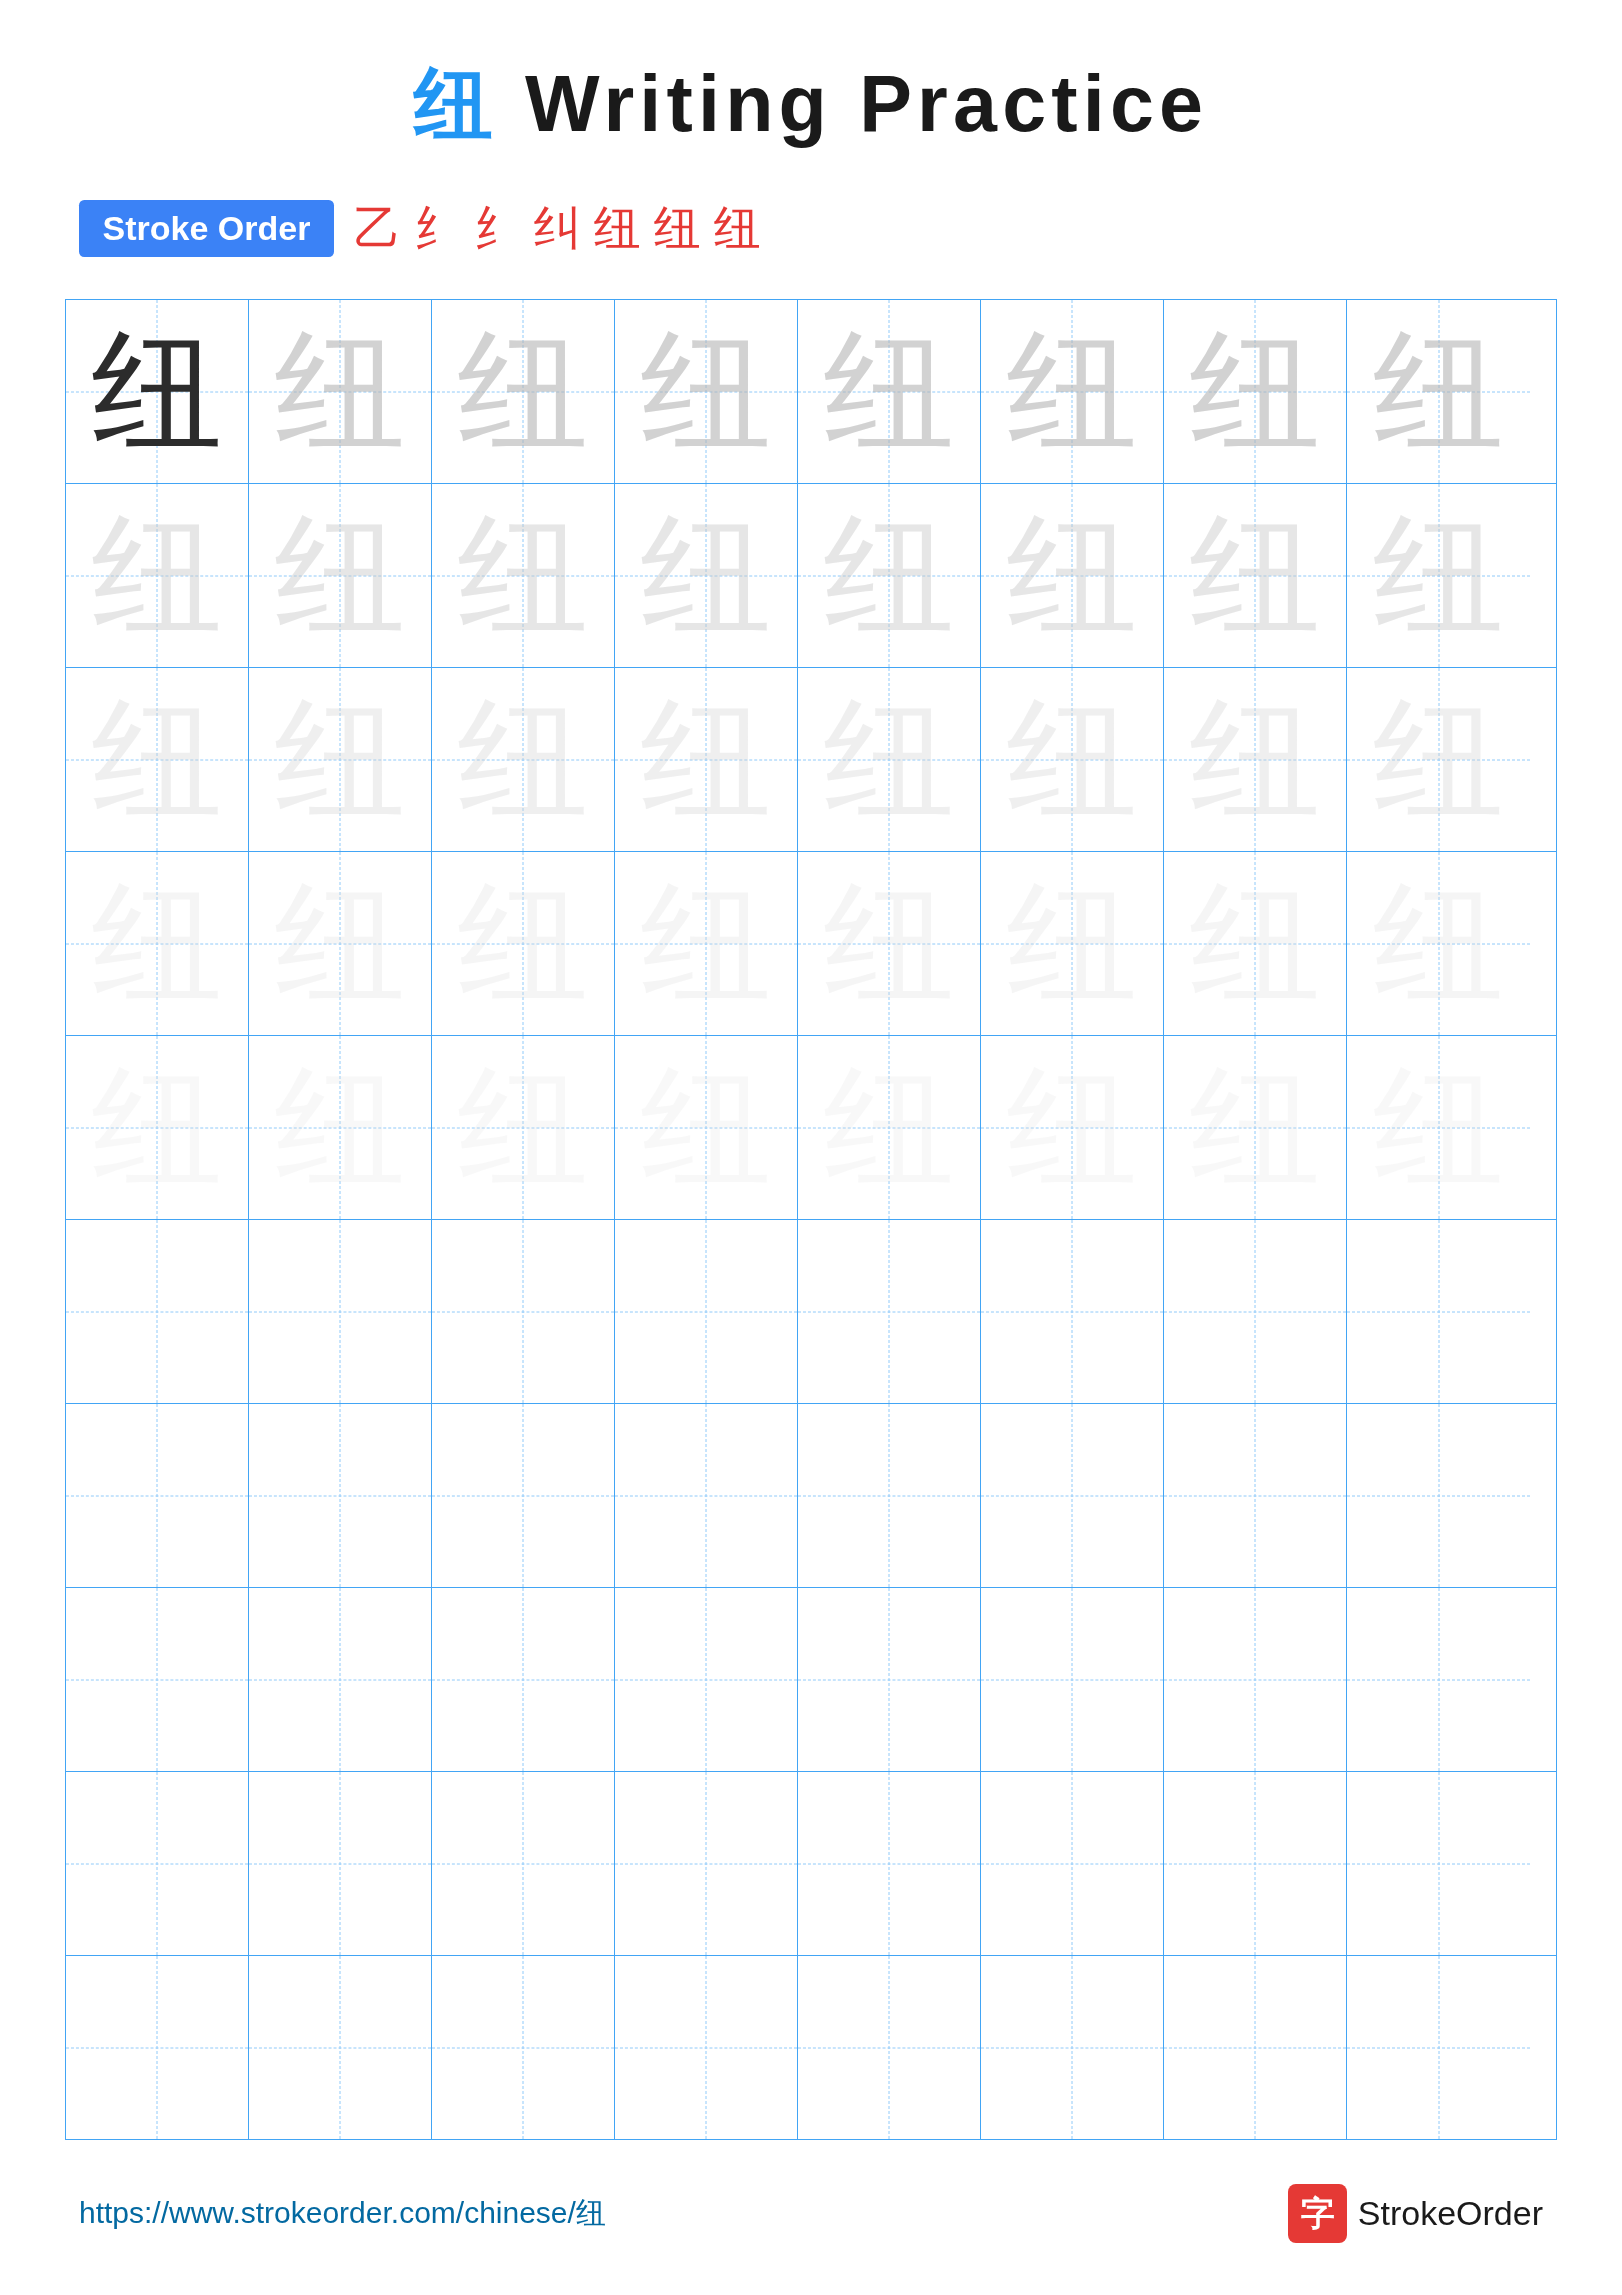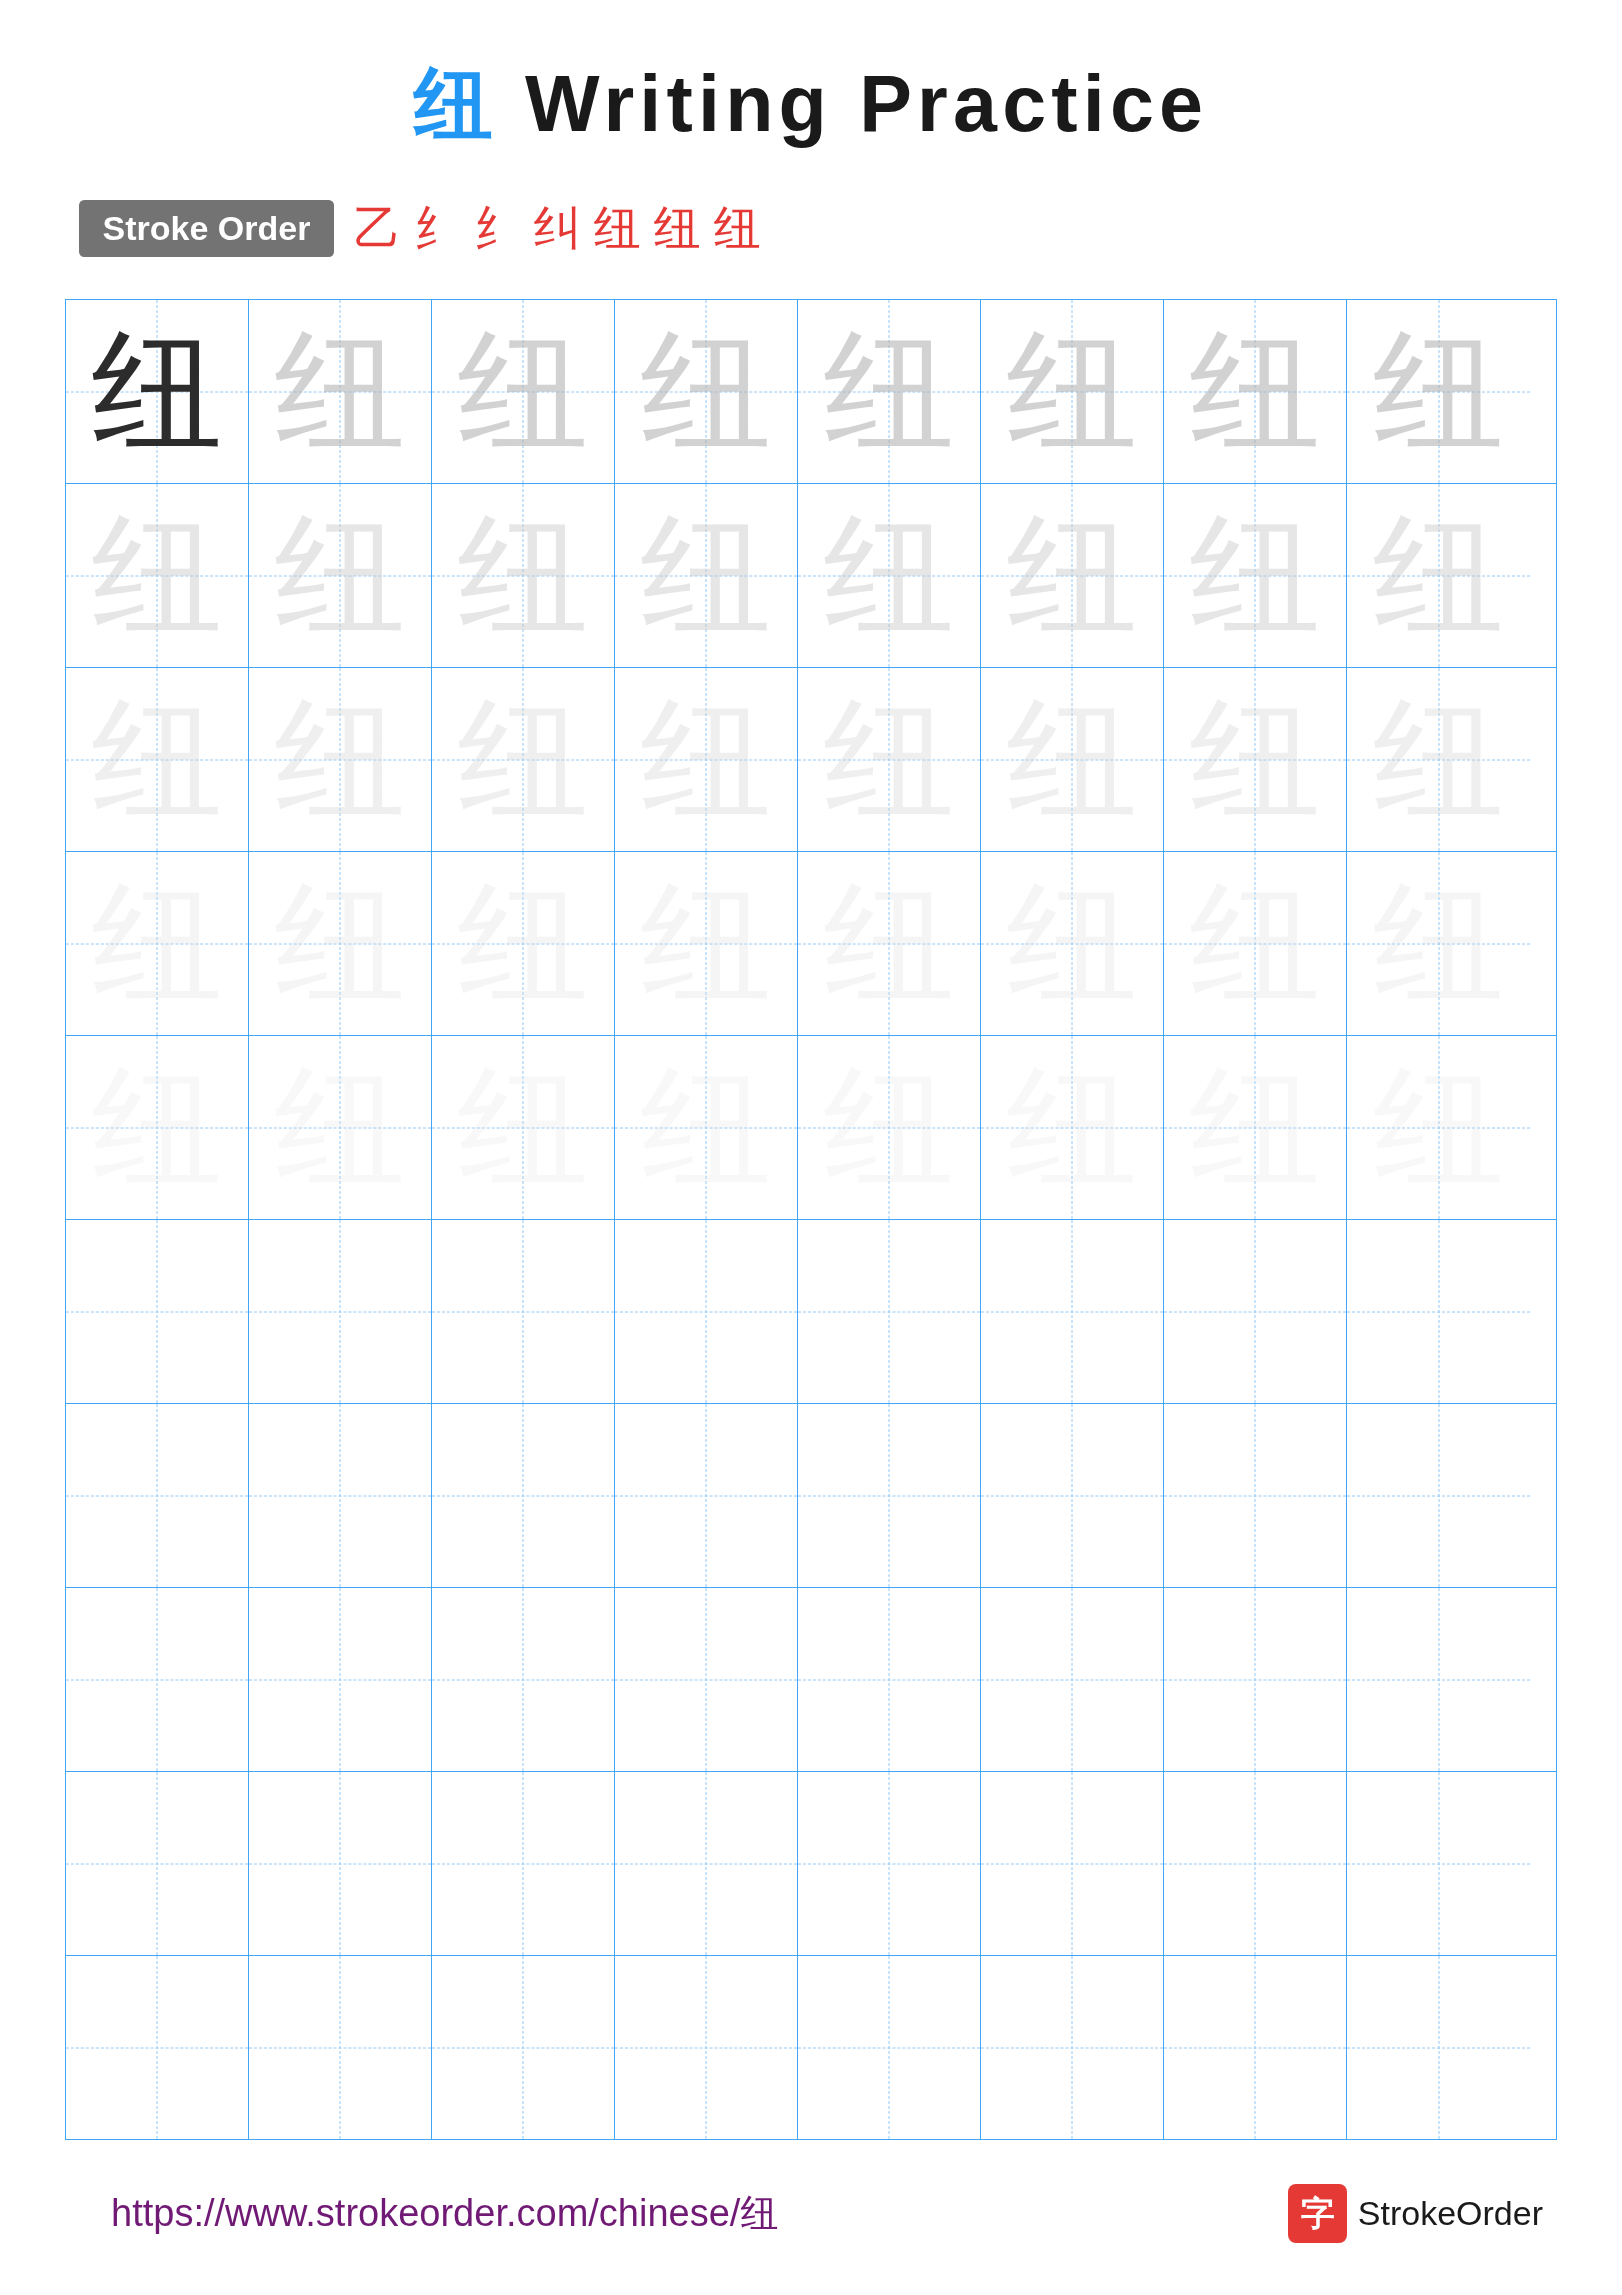--- a/index.html
+++ b/index.html
@@ -31,21 +31,21 @@
     }
 
     .stroke-order-section {
       display: flex;
       align-items: center;
       padding: 39px 79px 26px 79px;
       gap: 19.6px;
     }
 
     .stroke-order-badge {
-      background: #737373;
+      background: #3b82f6;
       color: white;
       font-size: 34px;
       font-weight: bold;
       padding: 9.2px 23.6px;
       border-radius: 5.2px;
       white-space: nowrap;
     }
 
     .stroke-sequence {
       display: flex;
@@ -163,24 +163,23 @@
       bottom: 52px;
       left: 0;
       right: 0;
       display: flex;
       align-items: center;
       justify-content: space-between;
       padding: 0 79px;
     }
 
     .footer-url {
-      color: #701a75;
-      font-size: 38px;
+      color: #0369a1;
+      font-size: 30px;
       text-decoration: none;
-      margin-left: 32px;
     }
 
     .footer-logo {
       display: flex;
       align-items: center;
       gap: 10.5px;
     }
 
     .footer-logo-icon {
       width: 59px;

